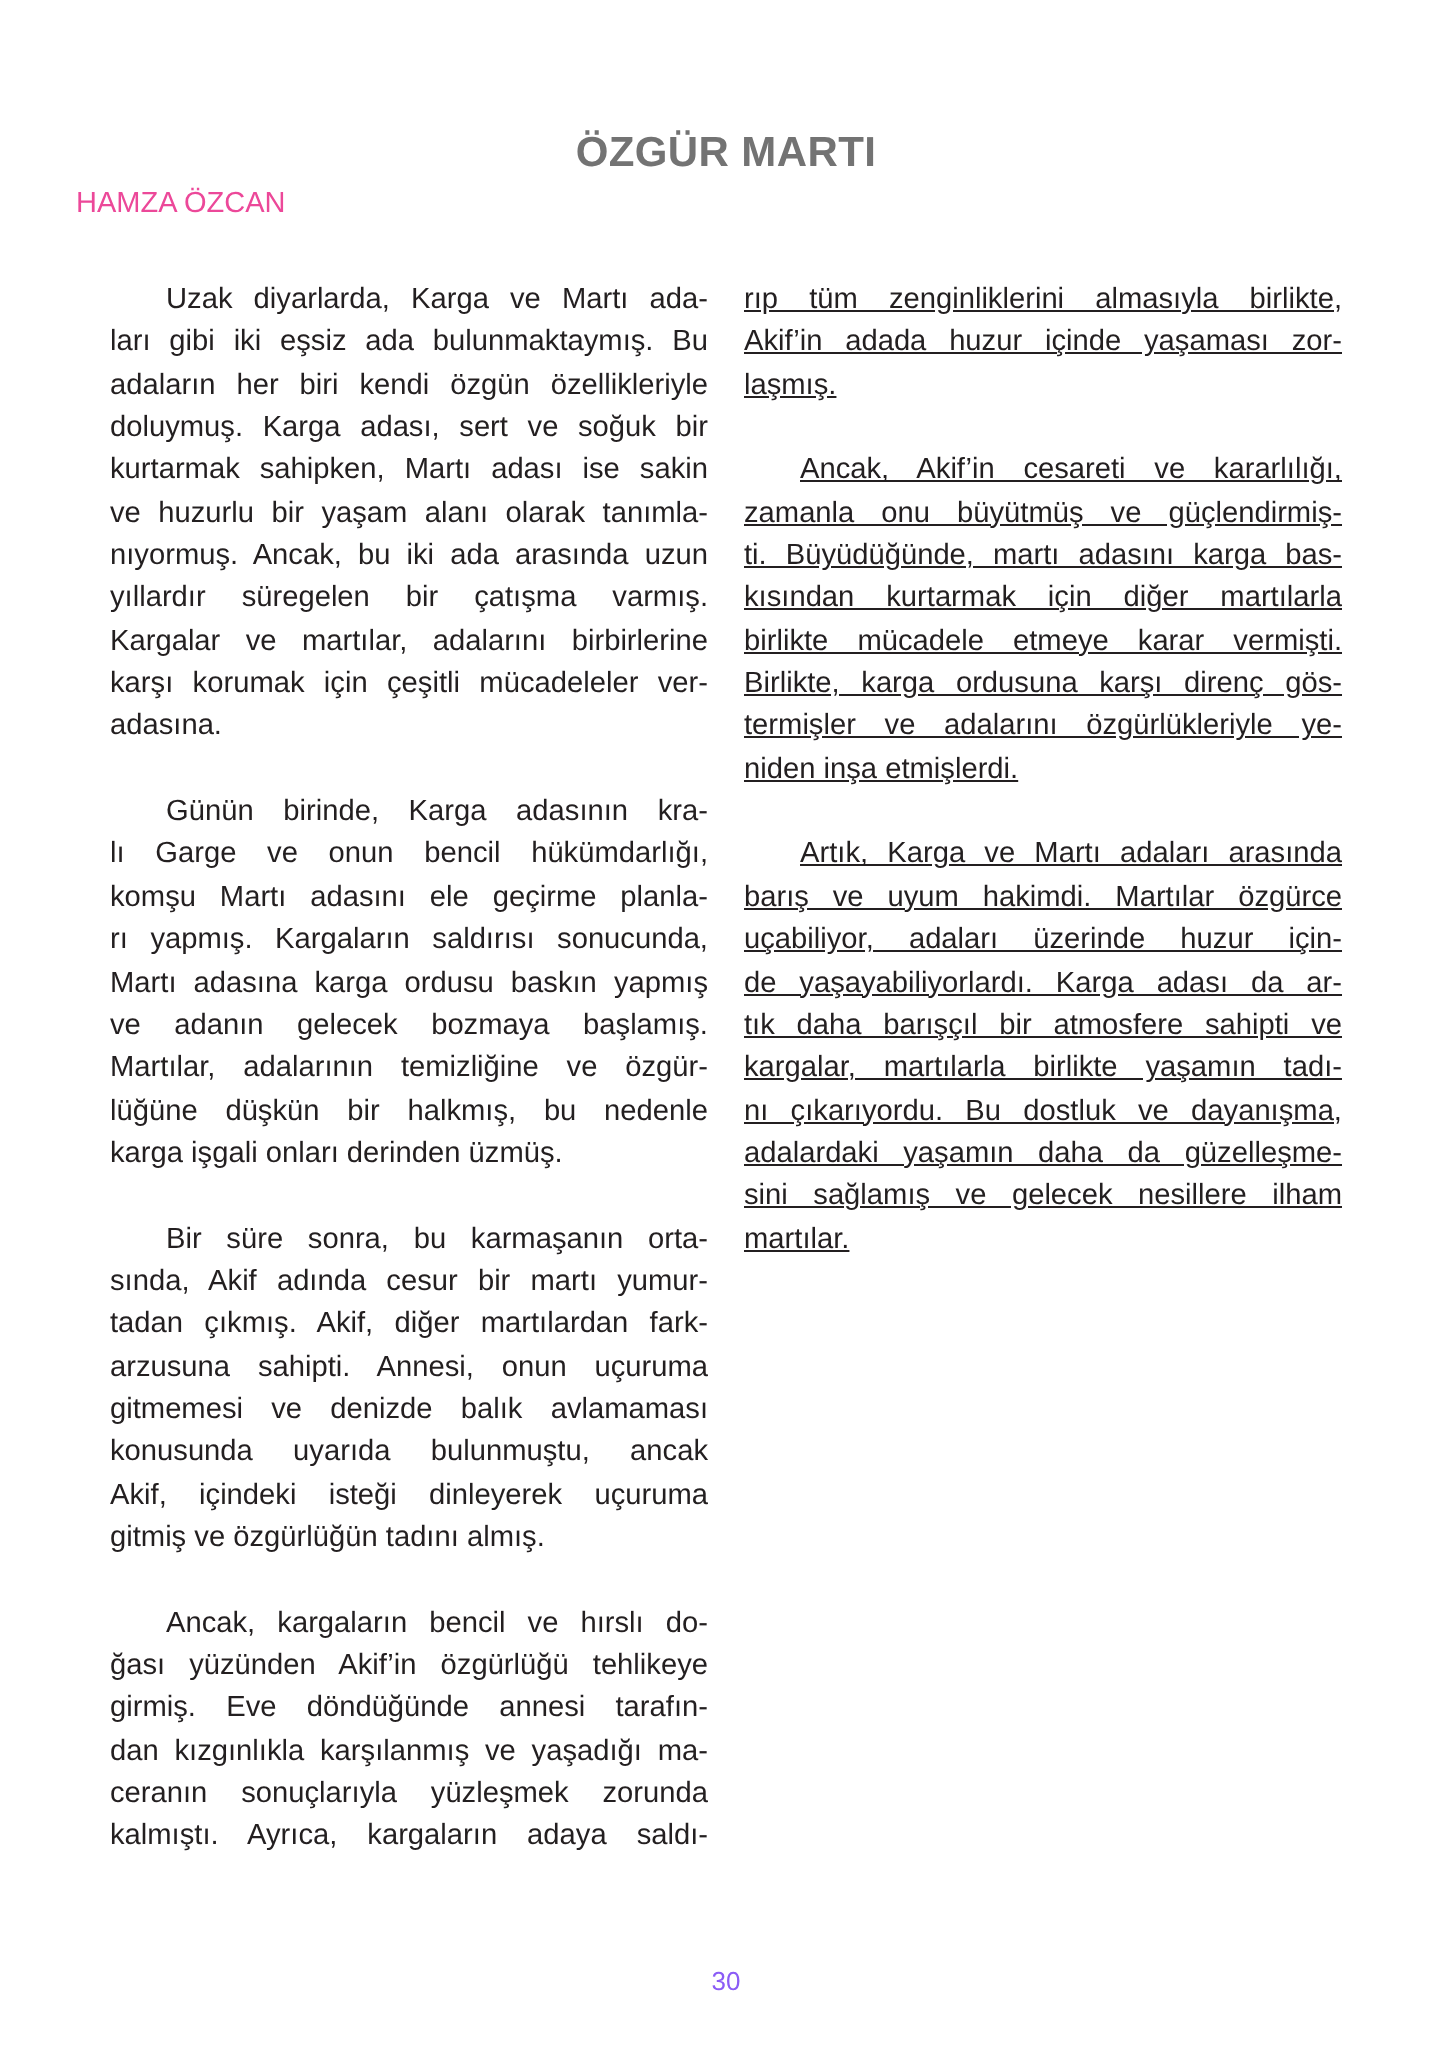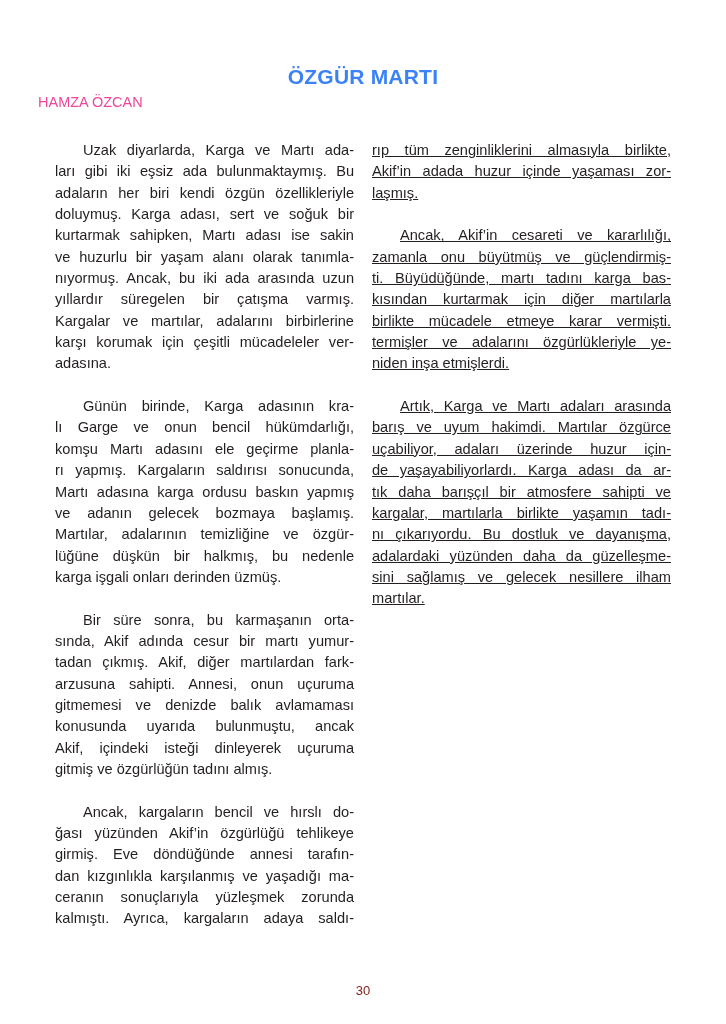--- a/index.html
+++ b/index.html
@@ -17,21 +17,21 @@
     }
     .title {
       position: absolute;
       top: 51px;
       left: 0;
       width: 726px;
       text-align: center;
       font-size: 21px;
       font-weight: bold;
       letter-spacing: 0.2px;
-      color: #3b82f6;
+      color: #737373;
     }
     .author {
       position: absolute;
       top: 94px;
       left: 38px;
       font-size: 14.5px;
       color: #ec4899;
     }
     .column {
       position: absolute;
@@ -62,21 +62,21 @@
       margin: 0 0 21.35px 0;
     }
     .para-lines:last-child { margin-bottom: 0; }
     .page-number {
       position: absolute;
       top: 983px;
       left: 0;
       width: 726px;
       text-align: center;
       font-size: 13px;
-      color: #7f1d1d;
+      color: #8b5cf6;
     }
   </style>
 </head>
 <body>
 
 <h1 class="title">ÖZGÜR MARTI</h1>
 <div class="author">HAMZA ÖZCAN</div>
 
 <div class="column col-left">
   <div class="para-lines">
@@ -125,33 +125,34 @@
 
 <div class="column col-right">
   <div class="para-lines">
     <span class="line">rıp tüm zenginliklerini almasıyla birlikte,</span>
     <span class="line">Akif’in adada huzur içinde yaşaması zor-</span>
     <span class="line last">laşmış.</span>
   </div>
   <div class="para-lines">
     <span class="line first">Ancak, Akif’in cesareti ve kararlılığı,</span>
     <span class="line">zamanla onu büyütmüş ve güçlendirmiş-</span>
-    <span class="line">ti. Büyüdüğünde, martı tadını karga bas-</span>
+    <span class="line">ti. Büyüdüğünde, martı adasını karga bas-</span>
     <span class="line">kısından kurtarmak için diğer martılarla</span>
     <span class="line">birlikte mücadele etmeye karar vermişti.</span>
+    <span class="line">Birlikte, karga ordusuna karşı direnç gös-</span>
     <span class="line">termişler ve adalarını özgürlükleriyle ye-</span>
     <span class="line last">niden inşa etmişlerdi.</span>
   </div>
   <div class="para-lines">
     <span class="line first">Artık, Karga ve Martı adaları arasında</span>
     <span class="line">barış ve uyum hakimdi. Martılar özgürce</span>
     <span class="line">uçabiliyor, adaları üzerinde huzur için-</span>
     <span class="line">de yaşayabiliyorlardı. Karga adası da ar-</span>
     <span class="line">tık daha barışçıl bir atmosfere sahipti ve</span>
     <span class="line">kargalar, martılarla birlikte yaşamın tadı-</span>
     <span class="line">nı çıkarıyordu. Bu dostluk ve dayanışma,</span>
-    <span class="line">adalardaki yüzünden daha da güzelleşme-</span>
+    <span class="line">adalardaki yaşamın daha da güzelleşme-</span>
     <span class="line">sini sağlamış ve gelecek nesillere ilham</span>
     <span class="line last">martılar.</span>
   </div>
 </div>
 
 <div class="page-number">30</div>
 
 </body></html>

